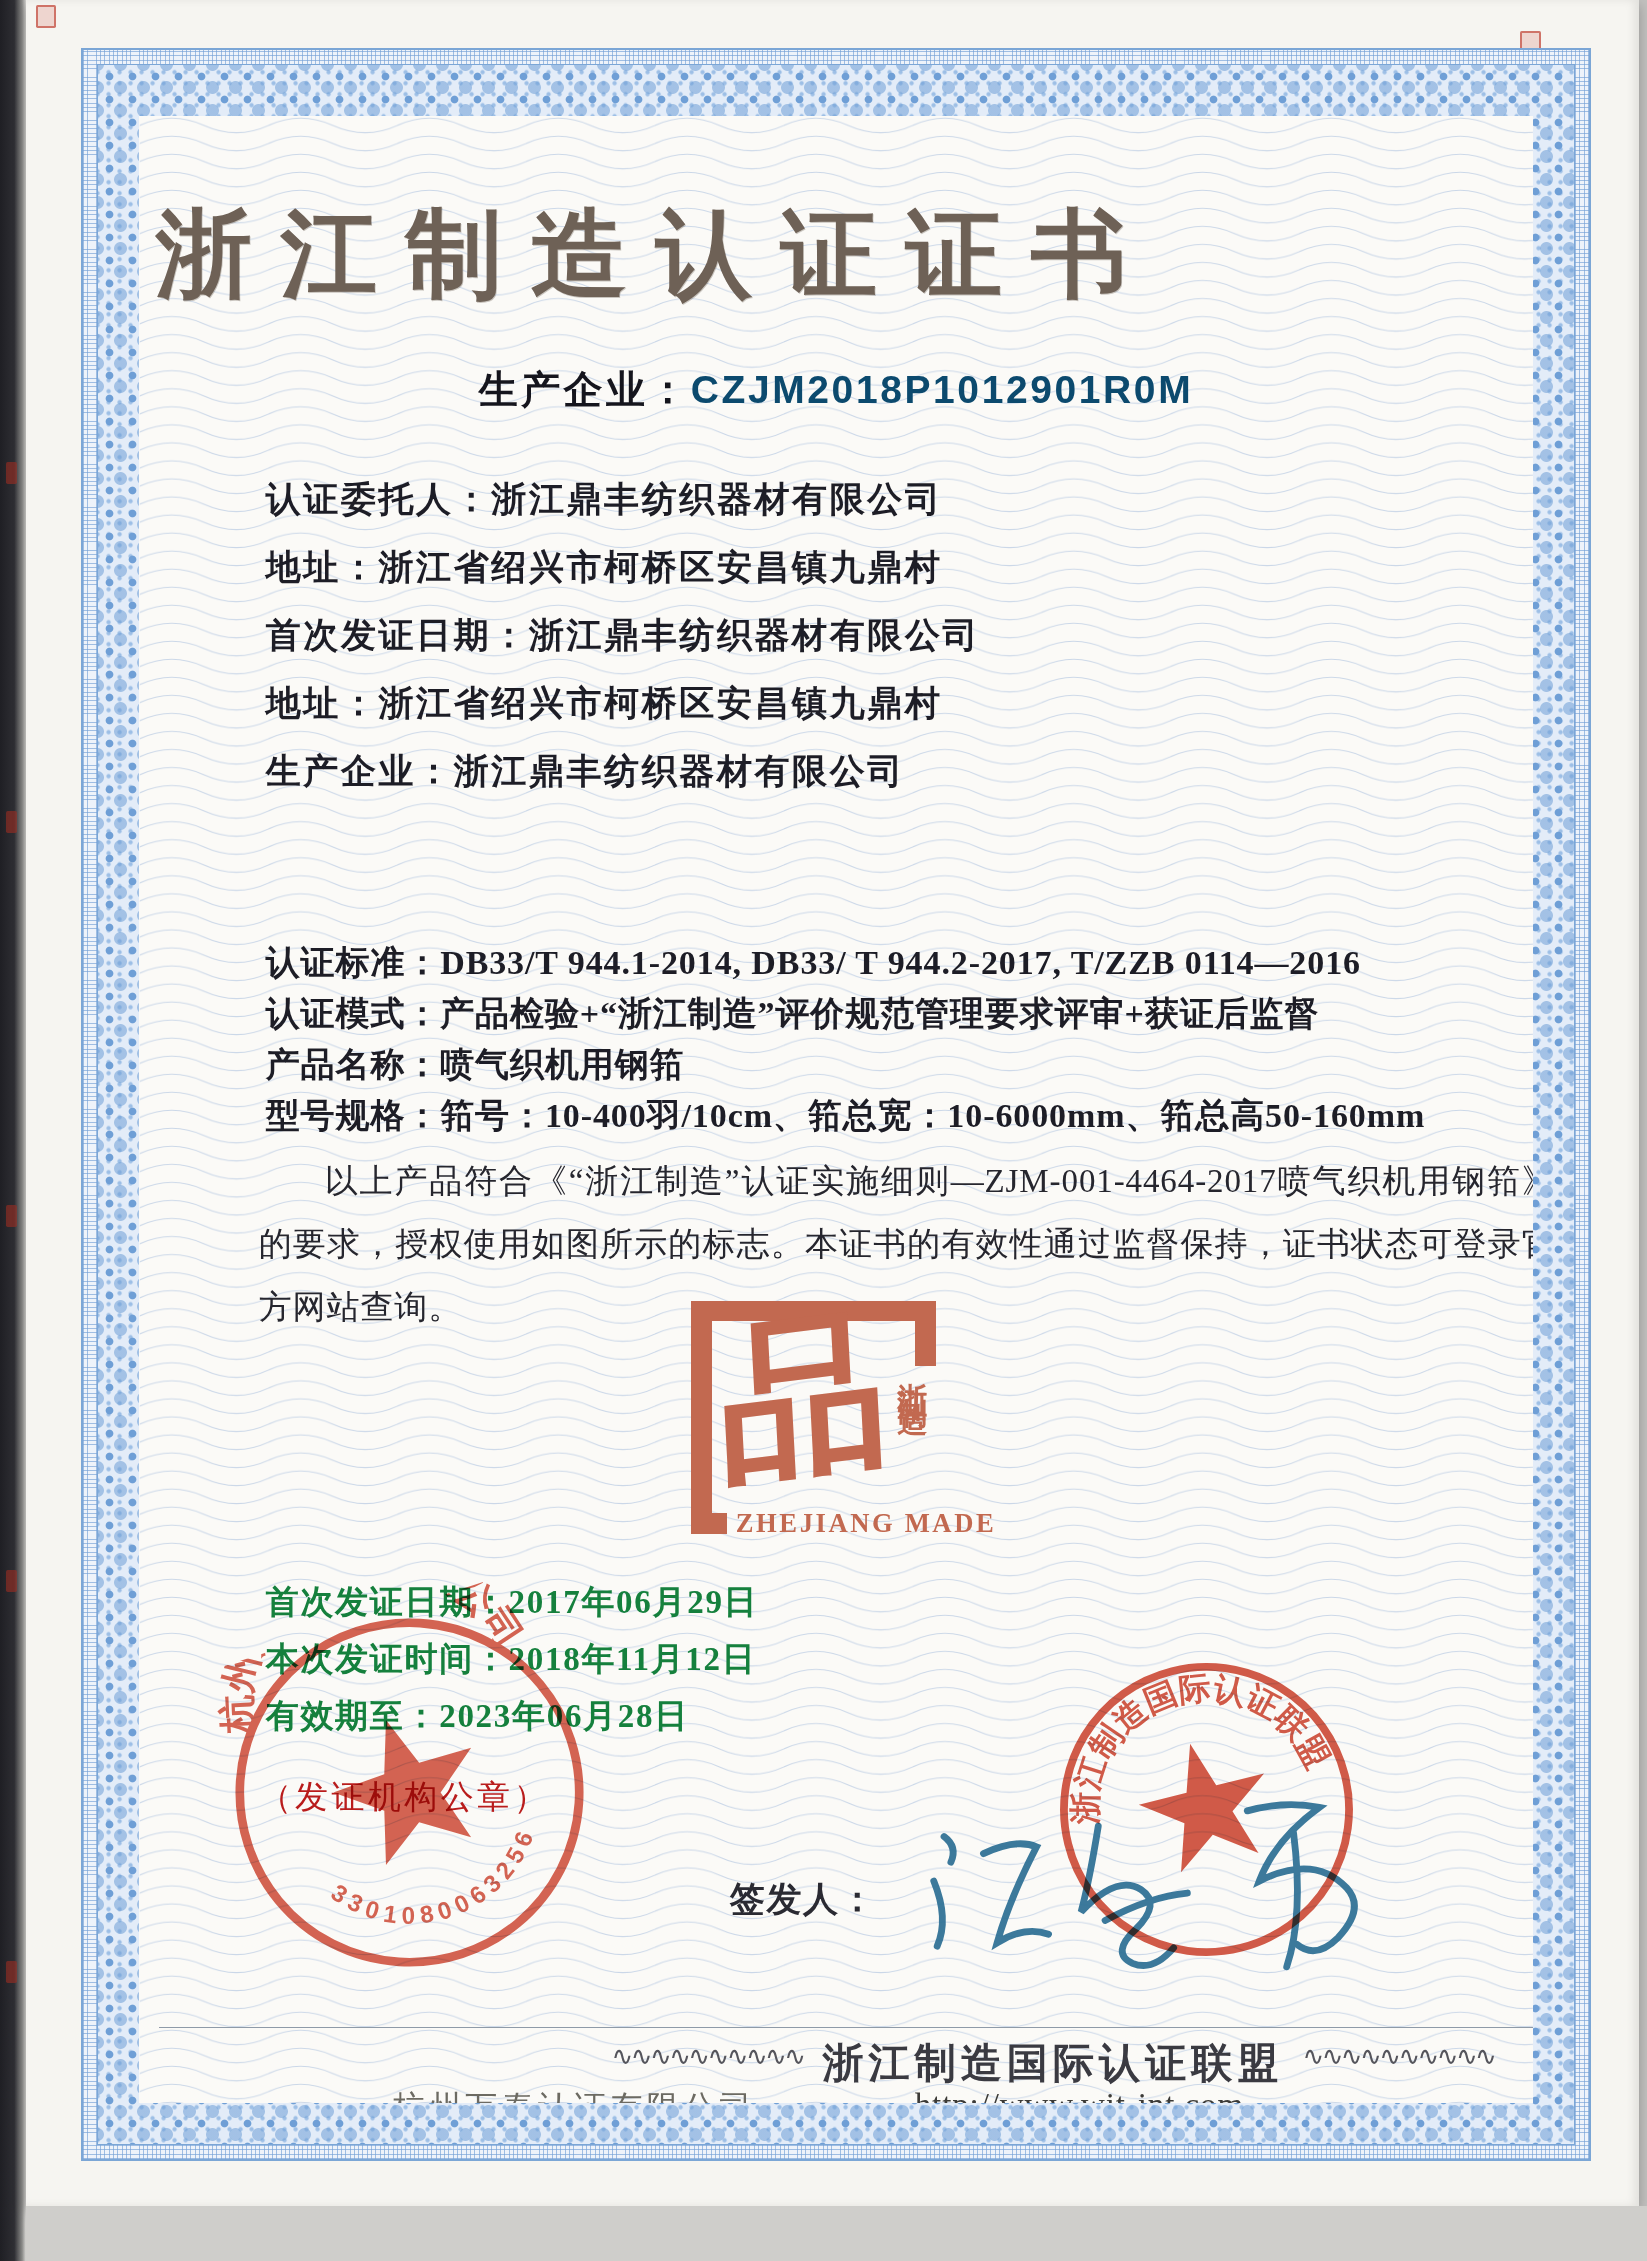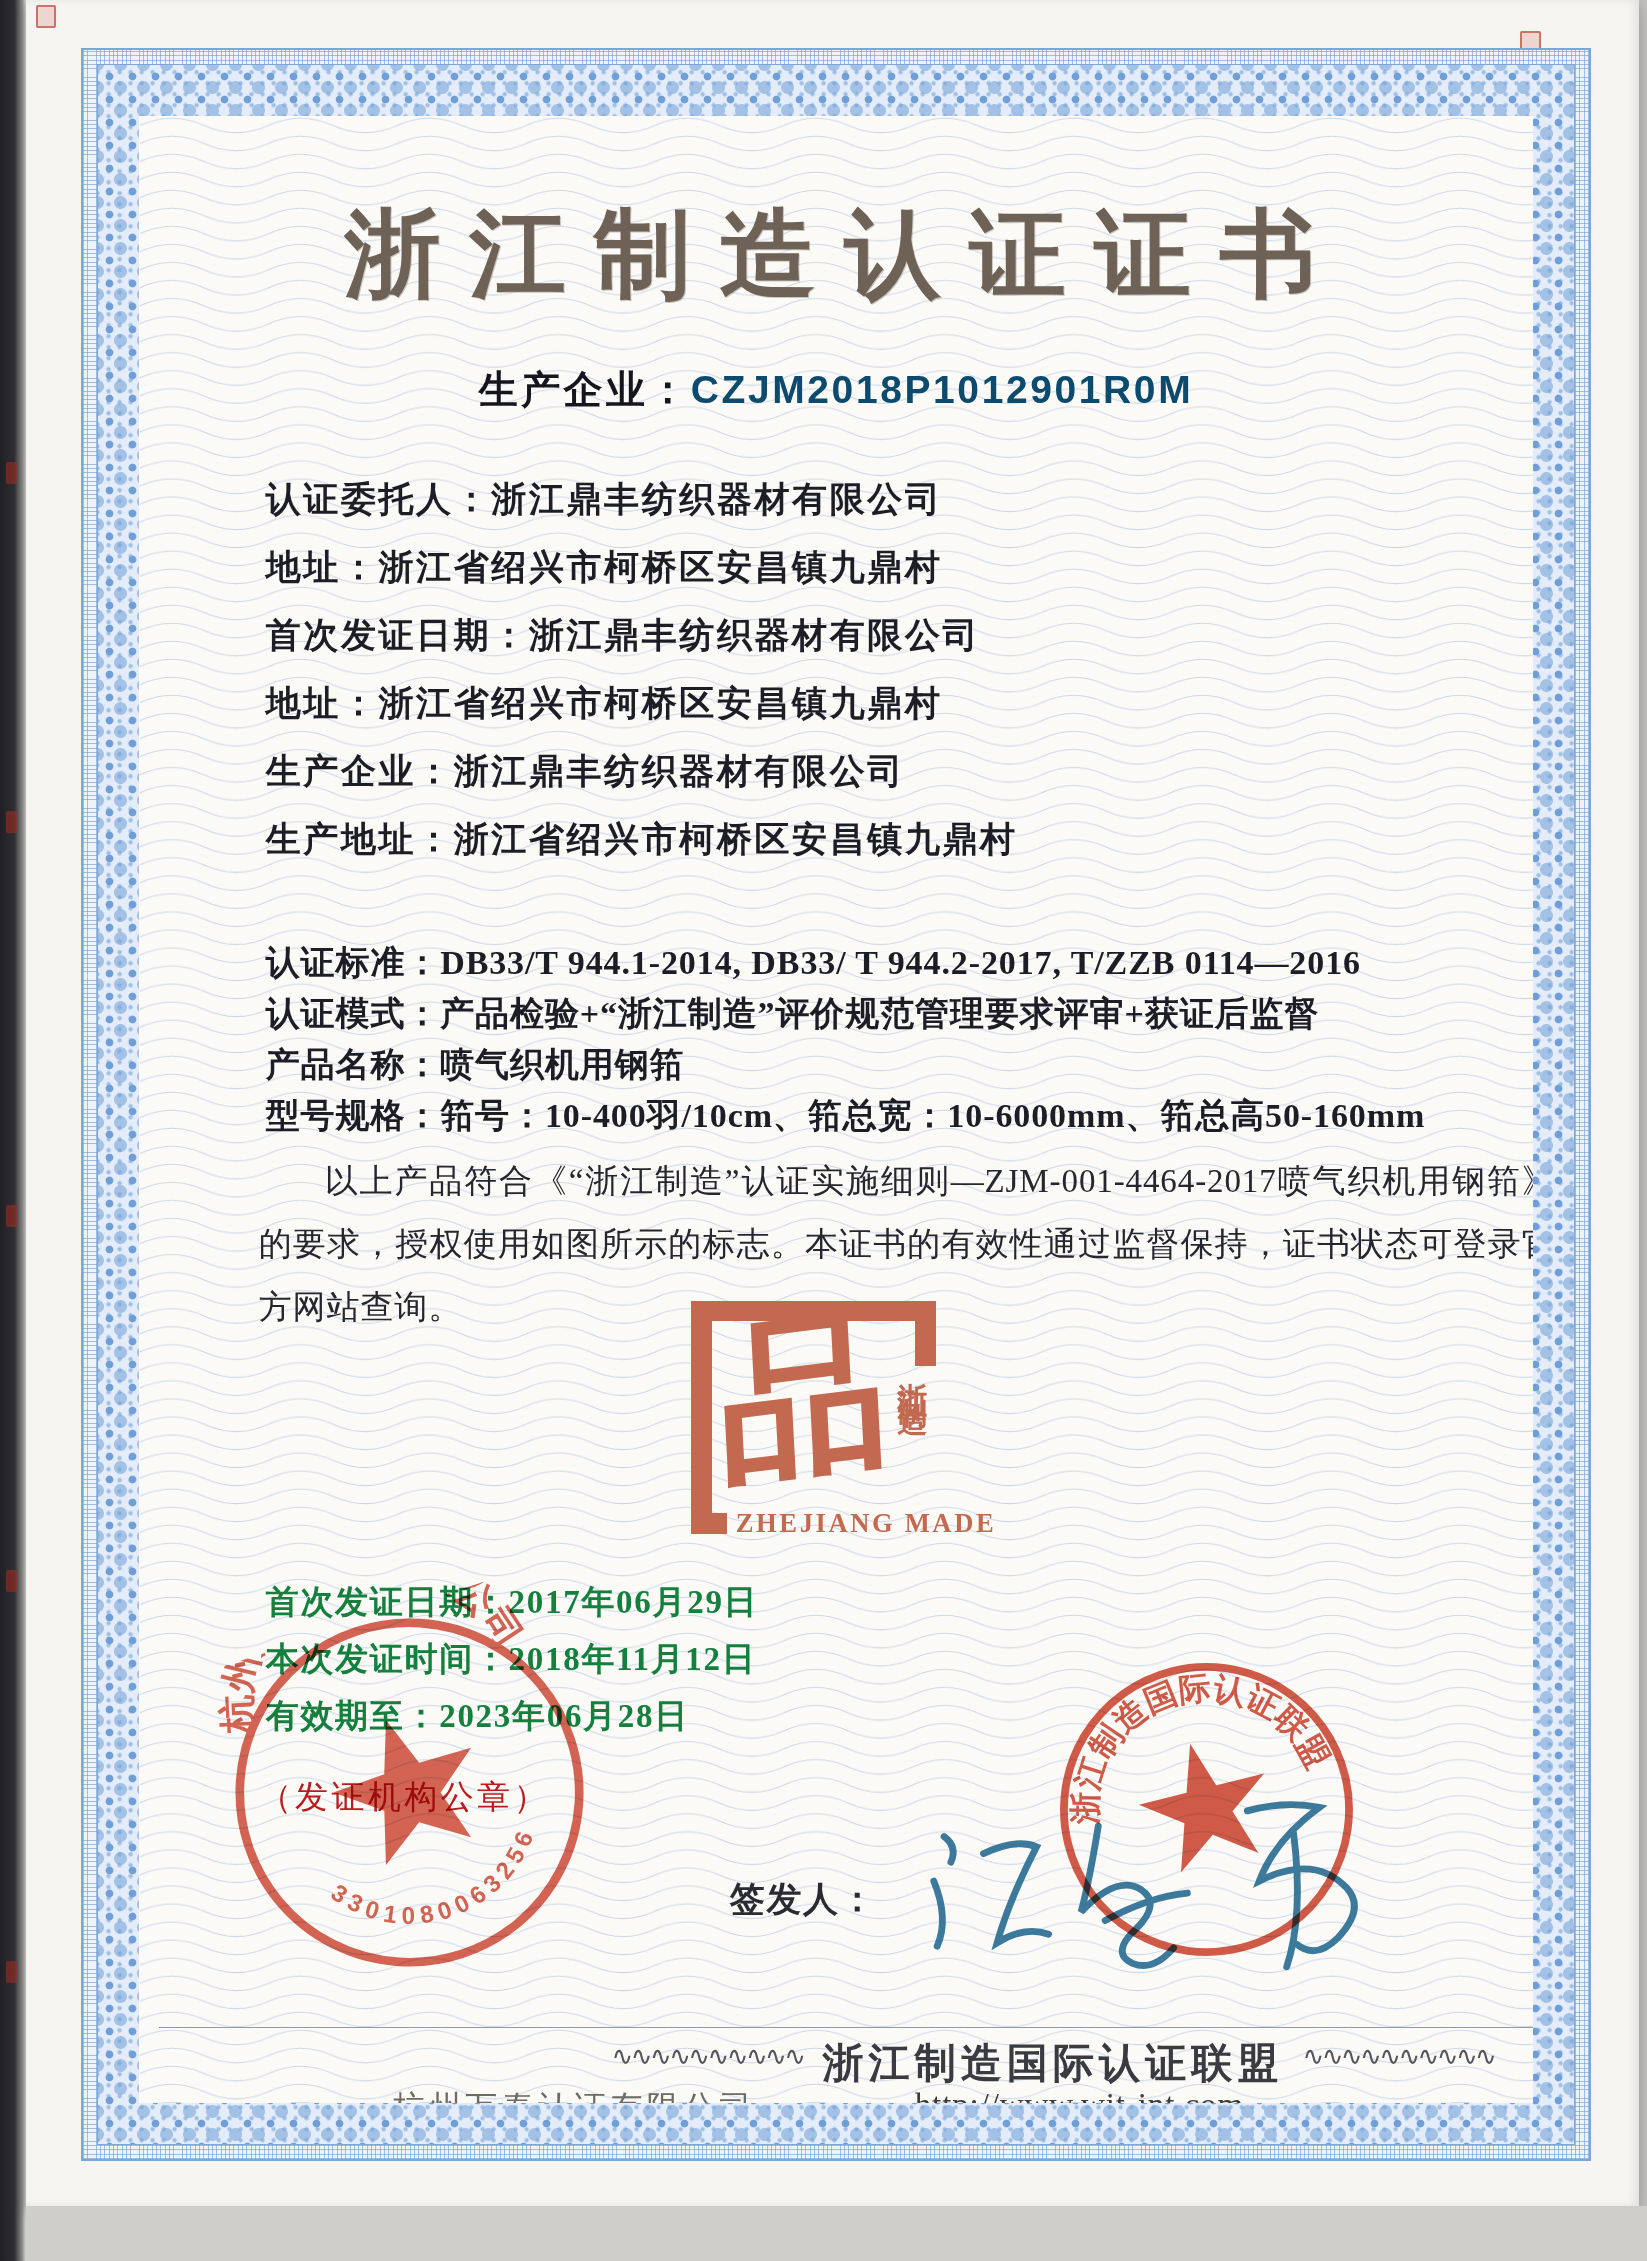--- a/index.html
+++ b/index.html
@@ -29,21 +29,21 @@
       radial-gradient(circle,#6f9fd6 3.4px,rgba(111,159,214,.0) 4.3px),
       radial-gradient(circle,rgba(111,159,214,.55) 6px,rgba(111,159,214,.0) 6.9px),
       radial-gradient(circle,rgba(140,180,225,.8) 1.7px,rgba(111,159,214,.0) 2.6px);
     background-size:23px 23px,23px 23px,11px 11px;
     background-position:0 0,11px 11px,5.1px 1.7px;}
   .content{position:absolute;left:41px;right:41px;top:51px;bottom:41px;background:#fbfaf7;overflow:hidden;}
   .waves{position:absolute;inset:0;}
 
   
   .abs{position:absolute;}
-  .title{left:17px;right:0;top:75px;text-align:center;
+  .title{left:17px;right:0;top:75px;text-align:left;
     font-size:96px;font-weight:700;color:#6e6156;letter-spacing:29px;
     text-shadow:0.9px 0.9px 0 rgba(110,97,86,.35);}
   .certno{left:0;right:0;top:247px;text-align:center;font-size:39px;color:#15151d;}
   .certno .lbl{font-weight:700;letter-spacing:3.4px;}
   .certno .val{font-family:"Liberation Sans","DejaVu Sans",sans-serif;font-weight:700;color:#0c4a6e;letter-spacing:2.6px;}
 
   .parties{left:127px;top:350px;}
   .parties .row{font-size:35px;line-height:68px;font-weight:700;color:#1d1d26;letter-spacing:2.6px;white-space:nowrap;}
   .details{left:127px;top:793px;margin-top:28px;}
   .details .row{font-size:34px;line-height:51px;font-weight:700;color:#1d1d26;letter-spacing:0.9px;white-space:nowrap;}
@@ -121,21 +121,20 @@
             <div class="abs certno">
               <span class="lbl">生产企业：</span><span class="val">CZJM2018P1012901R0M</span>
             </div>
 
             <div class="abs parties">
               <div class="row"><span>认证委托人：</span><span>浙江鼎丰纺织器材有限公司</span></div>
               <div class="row"><span>地址：</span><span>浙江省绍兴市柯桥区安昌镇九鼎村</span></div>
               <div class="row"><span>首次发证日期：</span><span>浙江鼎丰纺织器材有限公司</span></div>
               <div class="row"><span>地址：</span><span>浙江省绍兴市柯桥区安昌镇九鼎村</span></div>
               <div class="row"><span>生产企业：</span><span>浙江鼎丰纺织器材有限公司</span></div>
-              <div class="row"><span>生产地址：</span><span>浙江省绍兴市柯桥区安昌镇九鼎村</span></div>
             </div>
 
             <div class="abs details">
               <div class="row"><span>认证标准：</span><span>DB33/T 944.1-2014, DB33/ T 944.2-2017, T/ZZB 0114—2016</span></div>
               <div class="row"><span>认证模式：</span><span>产品检验+“浙江制造”评价规范管理要求评审+获证后监督</span></div>
               <div class="row"><span>产品名称：</span><span>喷气织机用钢筘</span></div>
               <div class="row"><span>型号规格：</span><span>筘号：10-400羽/10cm、筘总宽：10-6000mm、筘总高50-160mm</span></div>
             </div>
 
             <div class="abs statement">以上产品符合《“浙江制造”认证实施细则—ZJM-001-4464-2017喷气织机用钢筘》的要求，授权使用如图所示的标志。本证书的有效性通过监督保持，证书状态可登录官方网站查询。</div>

